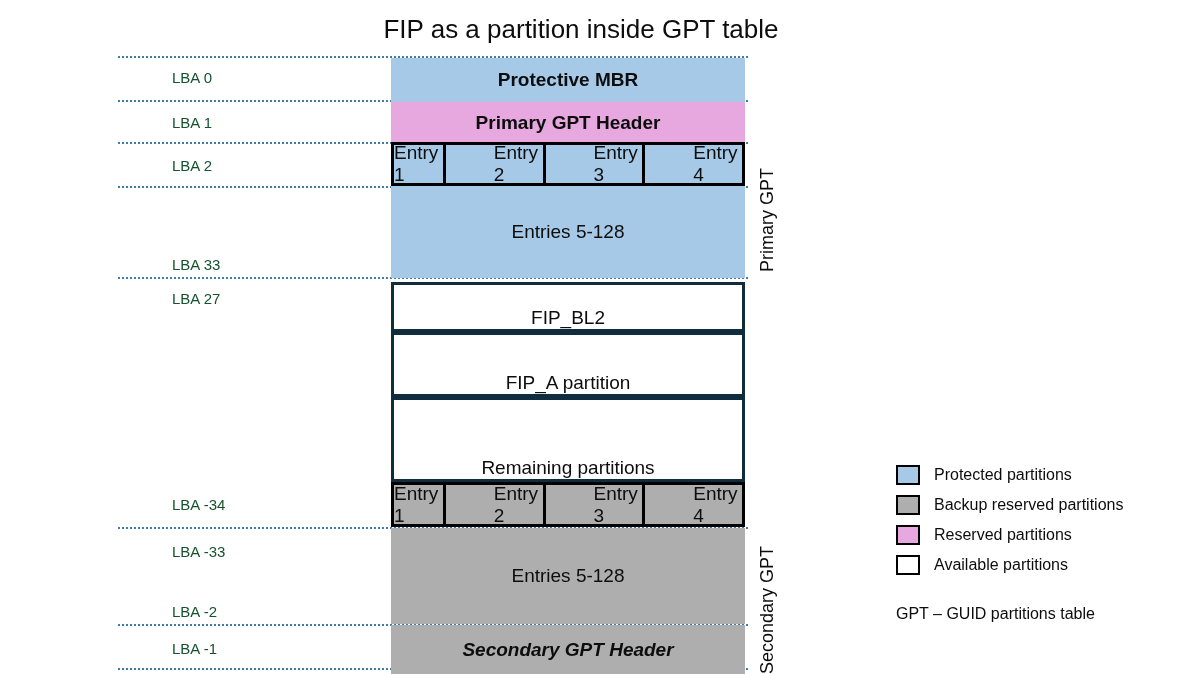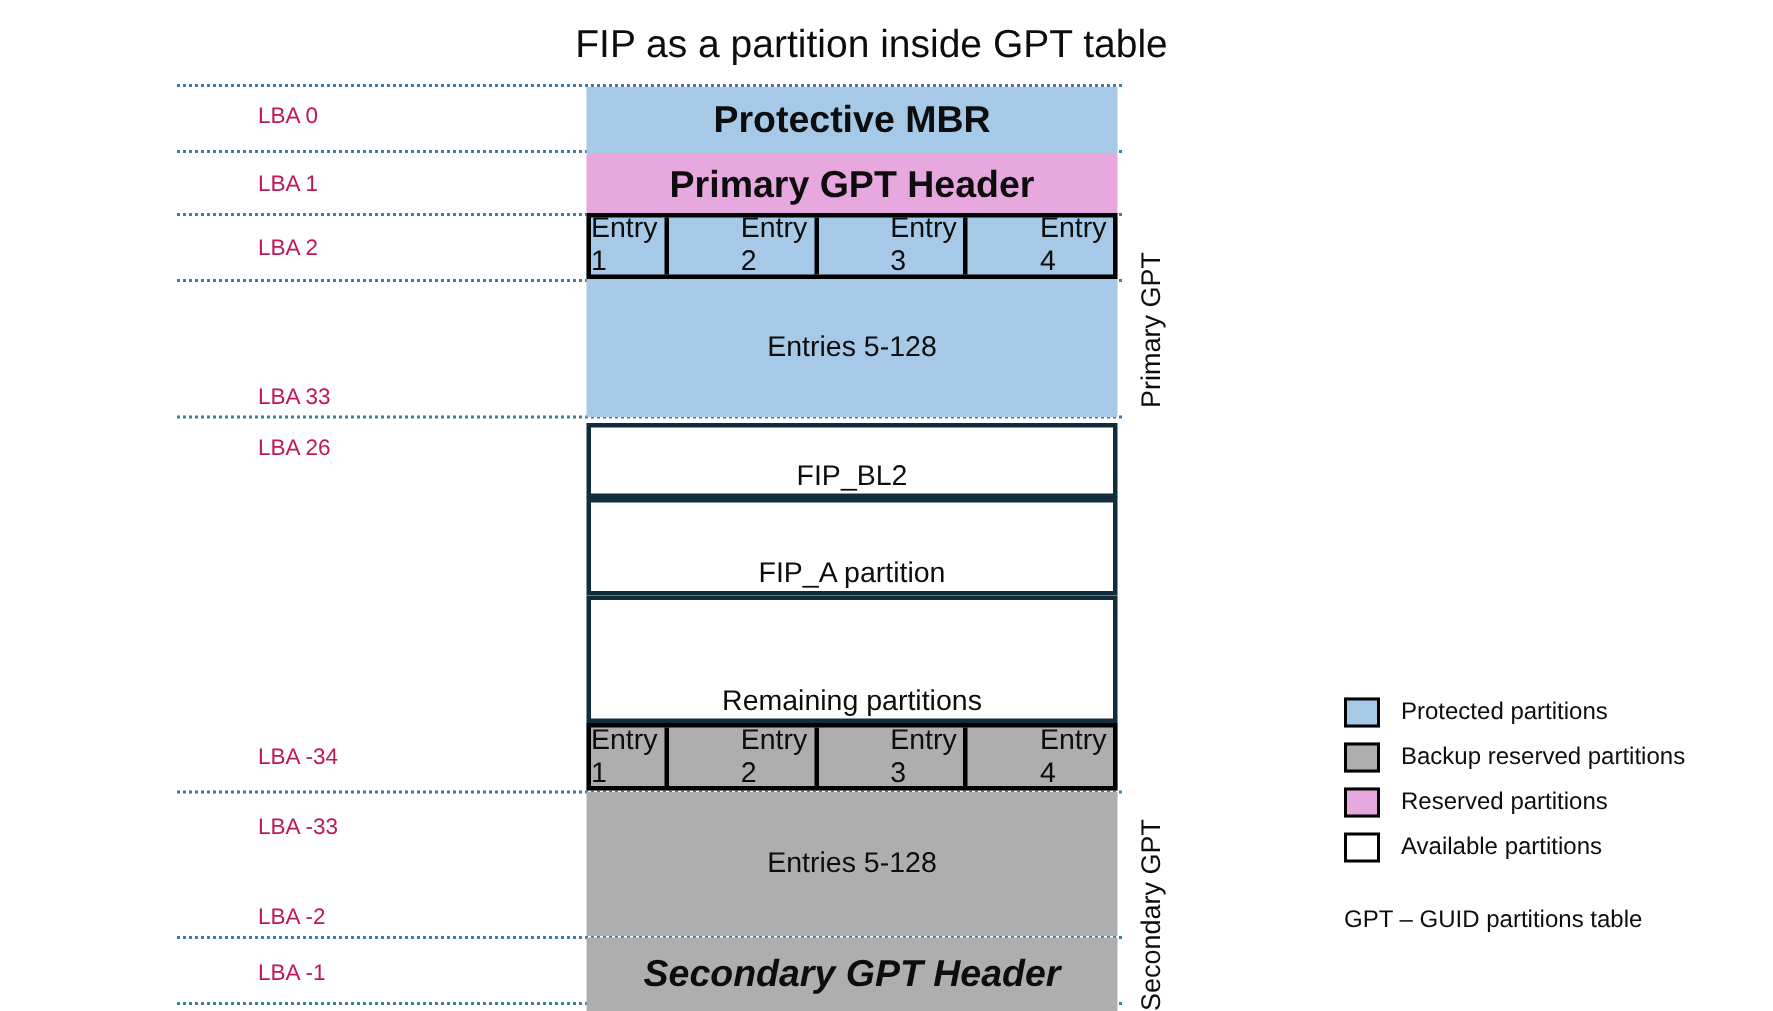--- a/index.html
+++ b/index.html
@@ -47,21 +47,21 @@
     width: 630px;
     height: 0;
     border-top: 2px dotted #3f7ca8;
   }
 
   
   .lba-label {
     position: absolute;
     left: 172px;
     font-size: 15px;
-    color: #be185d;
+    color: #14532d;
     white-space: nowrap;
     line-height: 1;
   }
 
   
   .block {
     position: absolute;
     left: 391px;
     width: 354px;
     box-sizing: border-box;
@@ -76,21 +76,21 @@
     border: none;
   }
   .block.blue   { background: #a6c9e8; }
   .block.pink   { background: #e6a8df; }
   .block.gray   { background: #aeaeae; }
   .block.white  {
     background: #ffffff;
     border: 3px solid #0f2d3d;
     align-items: flex-end;
   }
-  .block.bold-label { font-weight: bold; font-size: 25px; }
+  .block.bold-label { font-weight: bold; font-size: 19px; }
 
   
   .entry-row {
     position: absolute;
     left: 391px;
     width: 354px;
     box-sizing: border-box;
     display: flex;
     border: 3px solid #000000;
     gap: 48px;
@@ -174,21 +174,21 @@
       <div class="guide-line" style="top: 527px;"></div>
       <div class="guide-line" style="top: 624px;"></div>
       <div class="guide-line" style="top: 668px;"></div>
     </div>
 
   <div id="lba-labels-layer">
       <div class="lba-label" style="top: 70px;">LBA 0</div>
       <div class="lba-label" style="top: 115px;">LBA 1</div>
       <div class="lba-label" style="top: 158px;">LBA 2</div>
       <div class="lba-label" style="top: 257px;">LBA 33</div>
-      <div class="lba-label" style="top: 291px;">LBA 26</div>
+      <div class="lba-label" style="top: 291px;">LBA 27</div>
       <div class="lba-label" style="top: 497px;">LBA -34</div>
       <div class="lba-label" style="top: 544px;">LBA -33</div>
       <div class="lba-label" style="top: 604px;">LBA -2</div>
       <div class="lba-label" style="top: 641px;">LBA -1</div>
     </div>
 
   <div id="blocks-layer">
       <div class="block blue filled bold-label" style="top: 58px; height: 44px;">
         <span>Protective MBR</span>
       </div>

